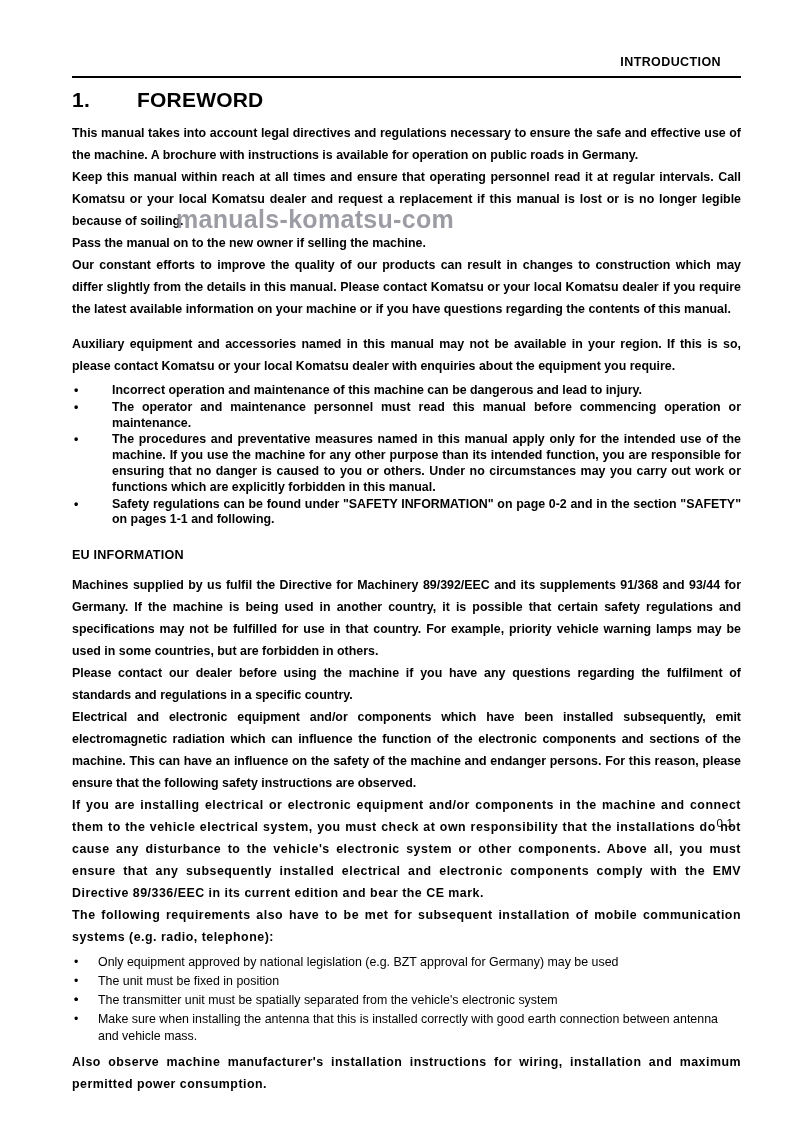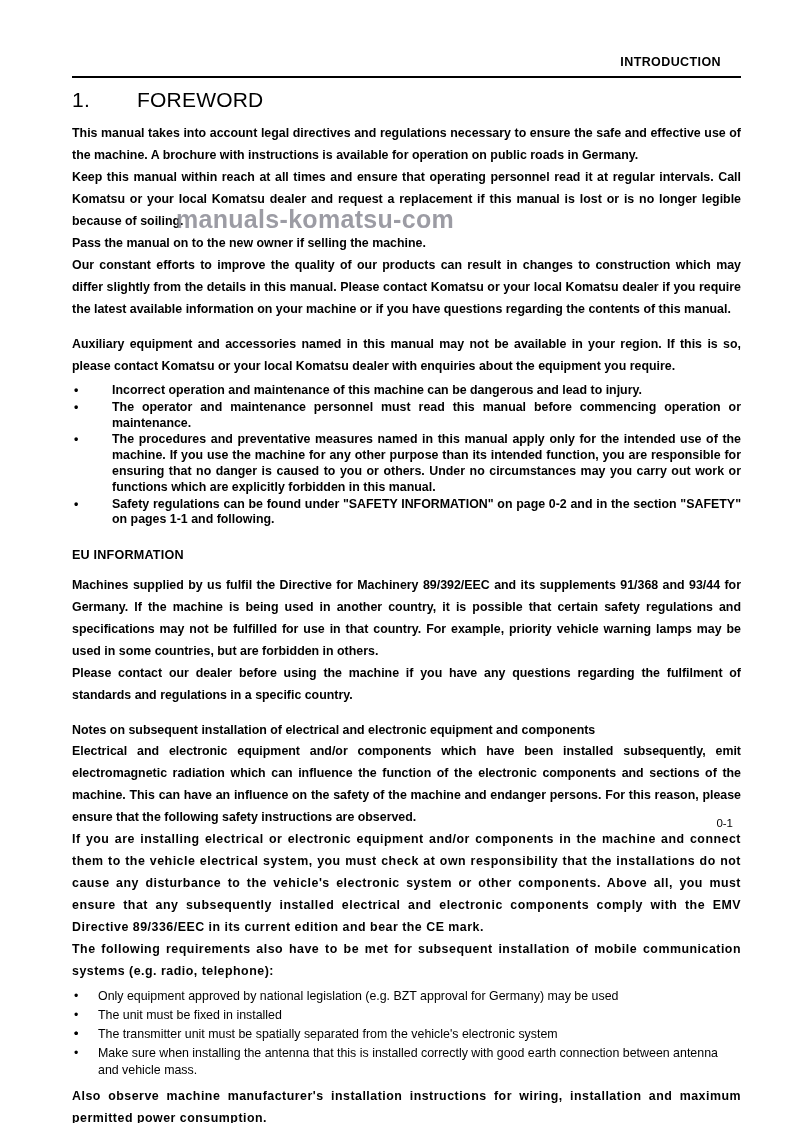--- a/index.html
+++ b/index.html
@@ -43,21 +43,21 @@
     background: #000;
   }
   .content {
     position: absolute;
     top: 88px;
     left: 72px;
     width: 669px;
   }
   h1.title {
     font-size: 21px;
-    font-weight: normal;
+    font-weight: bold;
     margin: 0 0 10px 0;
     letter-spacing: 0.2px;
   }
   h1.title .num {
     display: inline-block;
     width: 65px;
   }
   p.body {
     font-size: 12.4px;
     line-height: 22px;
@@ -158,29 +158,28 @@
       <li><span class="dot">•</span><span>The operator and maintenance personnel must read this manual before commencing operation or maintenance.</span></li>
       <li><span class="dot">•</span><span>The procedures and preventative measures named in this manual apply only for the intended use of the machine. If you use the machine for any other purpose than its intended function, you are responsible for ensuring that no danger is caused to you or others. Under no circumstances may you carry out work or functions which are explicitly forbidden in this manual.</span></li>
       <li><span class="dot">•</span><span>Safety regulations can be found under "SAFETY INFORMATION" on page 0-2 and in the section "SAFETY" on pages 1-1 and following.</span></li>
     </ul>
 
     <h2 class="sub">EU INFORMATION</h2>
 
     <p class="body">Machines supplied by us fulfil the Directive for Machinery 89/392/EEC and its supplements 91/368 and 93/44 for Germany. If the machine is being used in another country, it is possible that certain safety regulations and specifications may not be fulfilled for use in that country. For example, priority vehicle warning lamps may be used in some countries, but are forbidden in others.</p>
     <p class="body">Please contact our dealer before using the machine if you have any questions regarding the fulfilment of standards and regulations in a specific country.</p>
 
-    <h3 class="sub2">Notes on subsequent installation of electrical and electronic equipment and components</h3>
 
     <p class="body">Electrical and electronic equipment and/or components which have been installed subsequently, emit electromagnetic radiation which can influence the function of the electronic components and sections of the machine. This can have an influence on the safety of the machine and endanger persons. For this reason, please ensure that the following safety instructions are observed.</p>
     <p class="body tight">If you are installing electrical or electronic equipment and/or components in the machine and connect them to the vehicle electrical system, you must check at own responsibility that the installations do not cause any disturbance to the vehicle's electronic system or other components. Above all, you must ensure that any subsequently installed electrical and electronic components comply with the EMV Directive 89/336/EEC in its current edition and bear the CE mark.</p>
     <p class="body tight">The following requirements also have to be met for subsequent installation of mobile communication systems (e.g. radio, telephone):</p>
 
     <ul class="bullets plain">
       <li><span class="dot">•</span><span>Only equipment approved by national legislation (e.g. BZT approval for Germany) may be used</span></li>
-      <li><span class="dot">•</span><span>The unit must be fixed in installed</span></li>
+      <li><span class="dot">•</span><span>The unit must be fixed in position</span></li>
       <li><span class="dot">•</span></li>
       <li><span class="dot">•</span><span>The transmitter unit must be spatially separated from the vehicle's electronic system</span></li>
       <li><span class="dot">•</span><span>Make sure when installing the antenna that this is installed correctly with good earth connection between antenna and vehicle mass.</span></li>
     </ul>
 
     <p class="body tight" style="margin-top:6px">Also observe machine manufacturer's installation instructions for wiring, installation and maximum permitted power consumption.</p>
 
   </div>
 
   <div class="watermark">manuals-komatsu-com</div>

